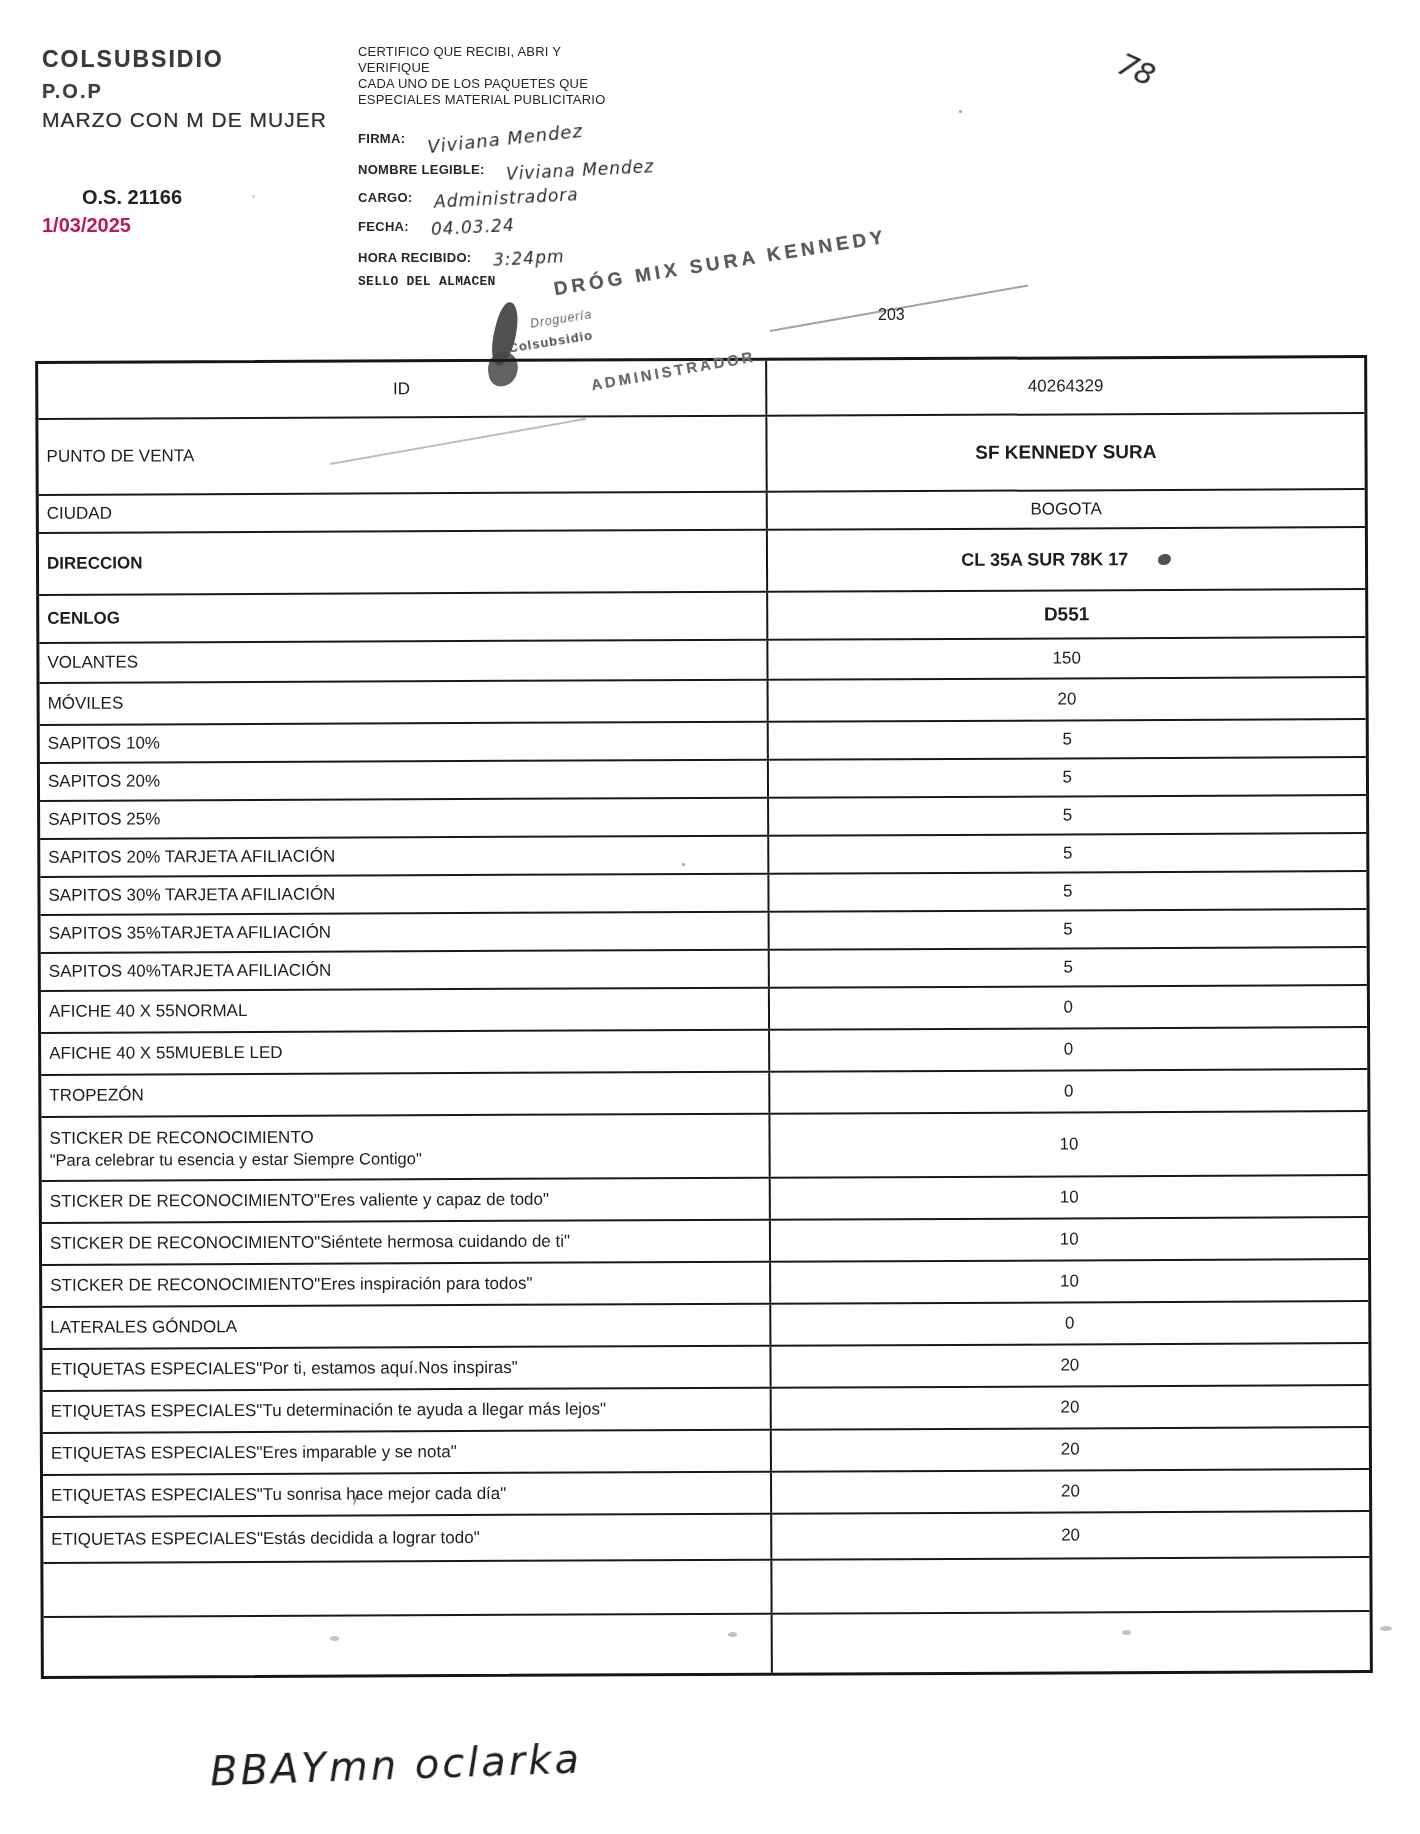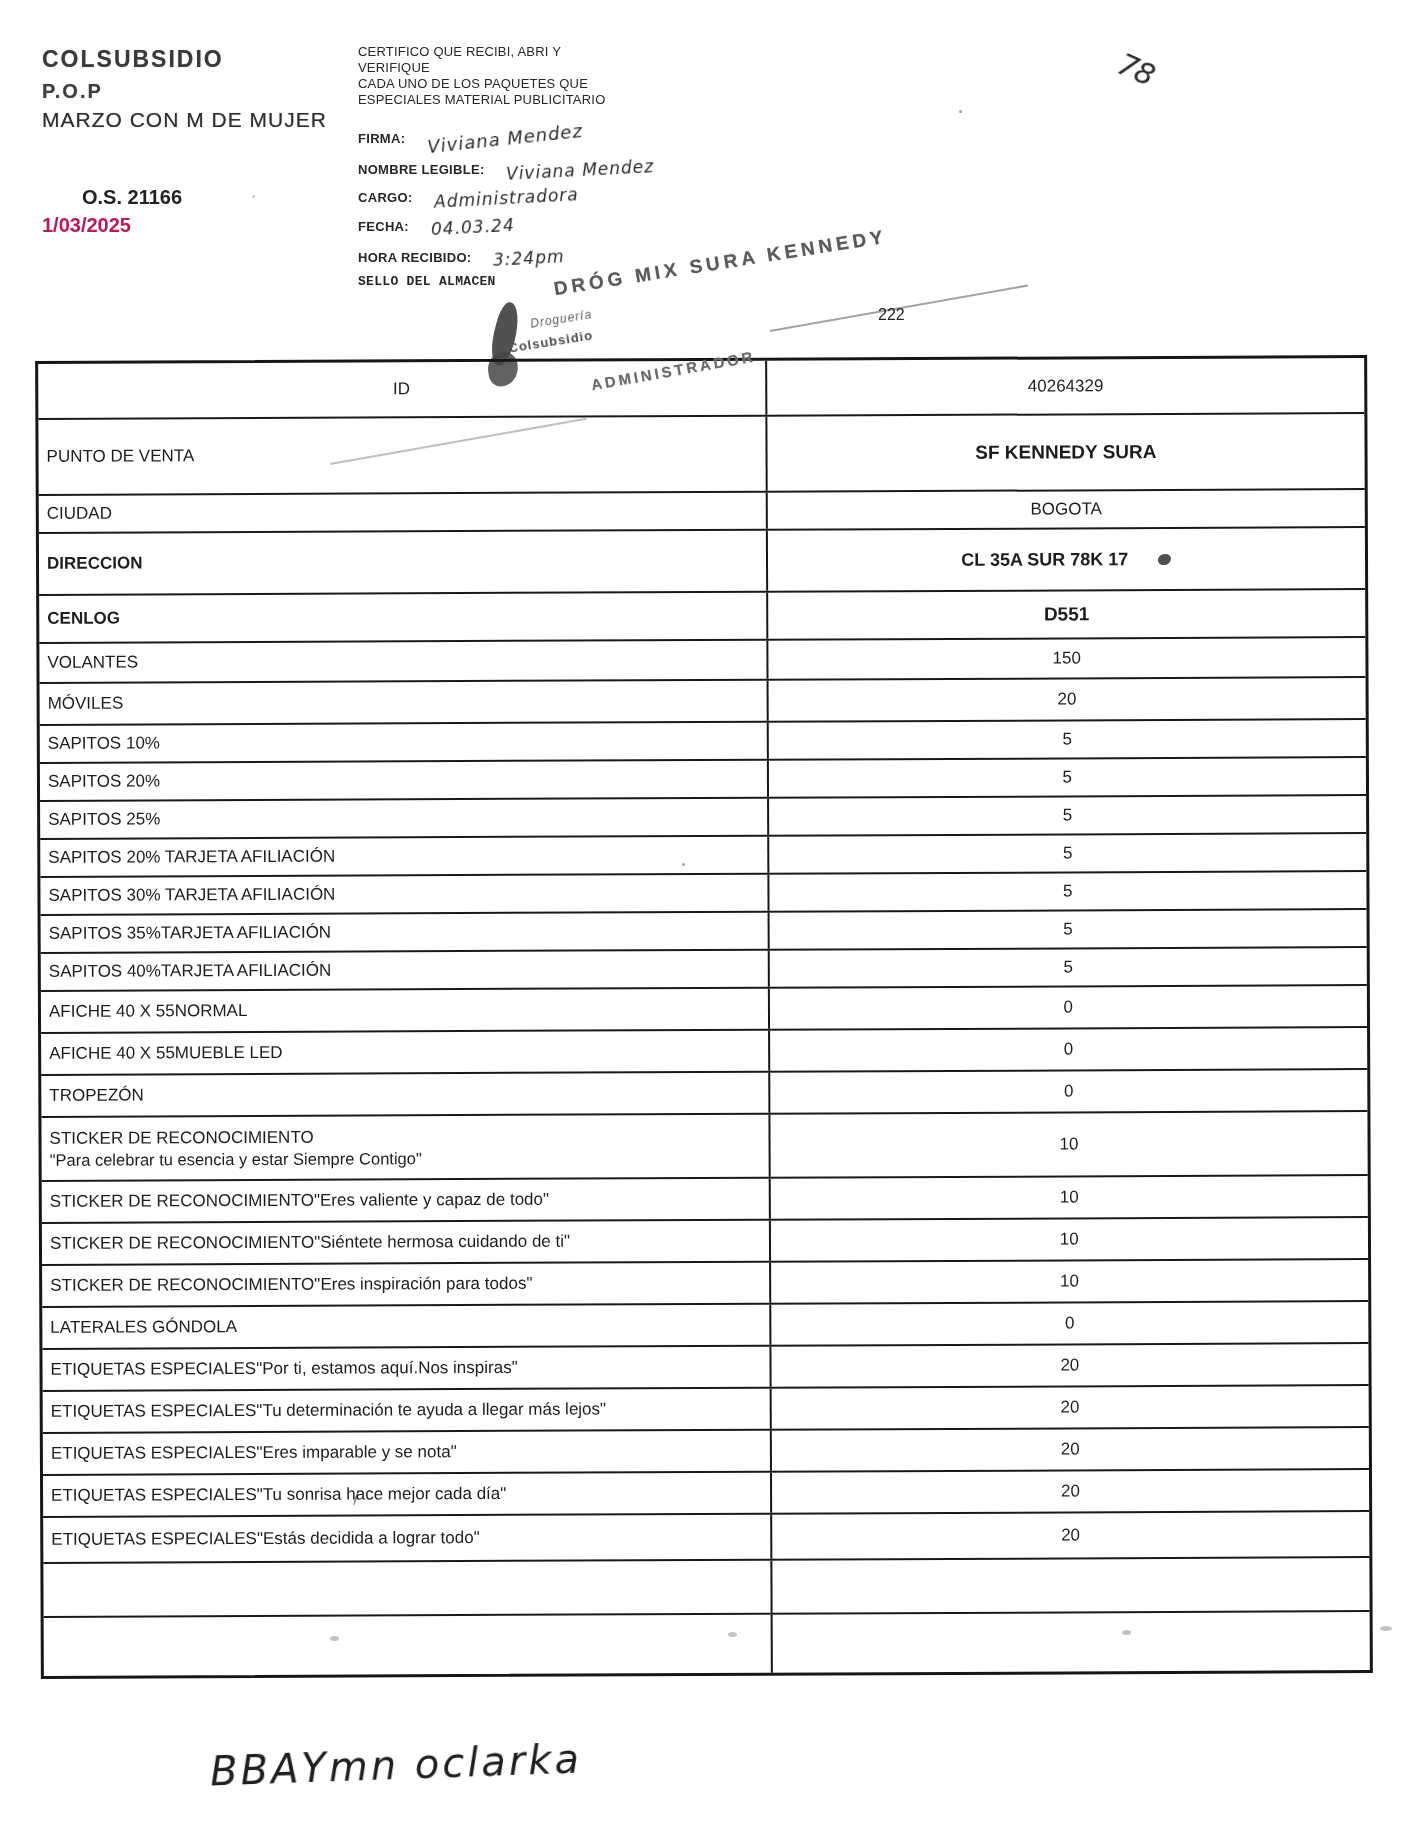--- a/index.html
+++ b/index.html
@@ -156,21 +156,21 @@
 <div class="abs pagenum-hand">78</div>
 
 <div class="abs stamp-store">DRÓG  MIX SURA KENNEDY</div>
 <div class="abs stamp-admin">ADMINISTRADOR</div>
 <div class="abs diagline dl1"></div>
 <div class="abs diagline dl2"></div>
 <div class="abs pharm-blob"></div>
 <div class="abs pharm-blob2"></div>
 <div class="abs pharm-t1">Droguería</div>
 <div class="abs pharm-t2">Colsubsidio</div>
-<div class="abs batchnum">222</div>
+<div class="abs batchnum">203</div>
 
 <div class="abs dtable">
   <div id="tbody">
       <div class="row">
     <div class="cell-label">
       <span>ID</span>
 
     </div>
     <div class="cell-value">
       <span>40264329</span>

